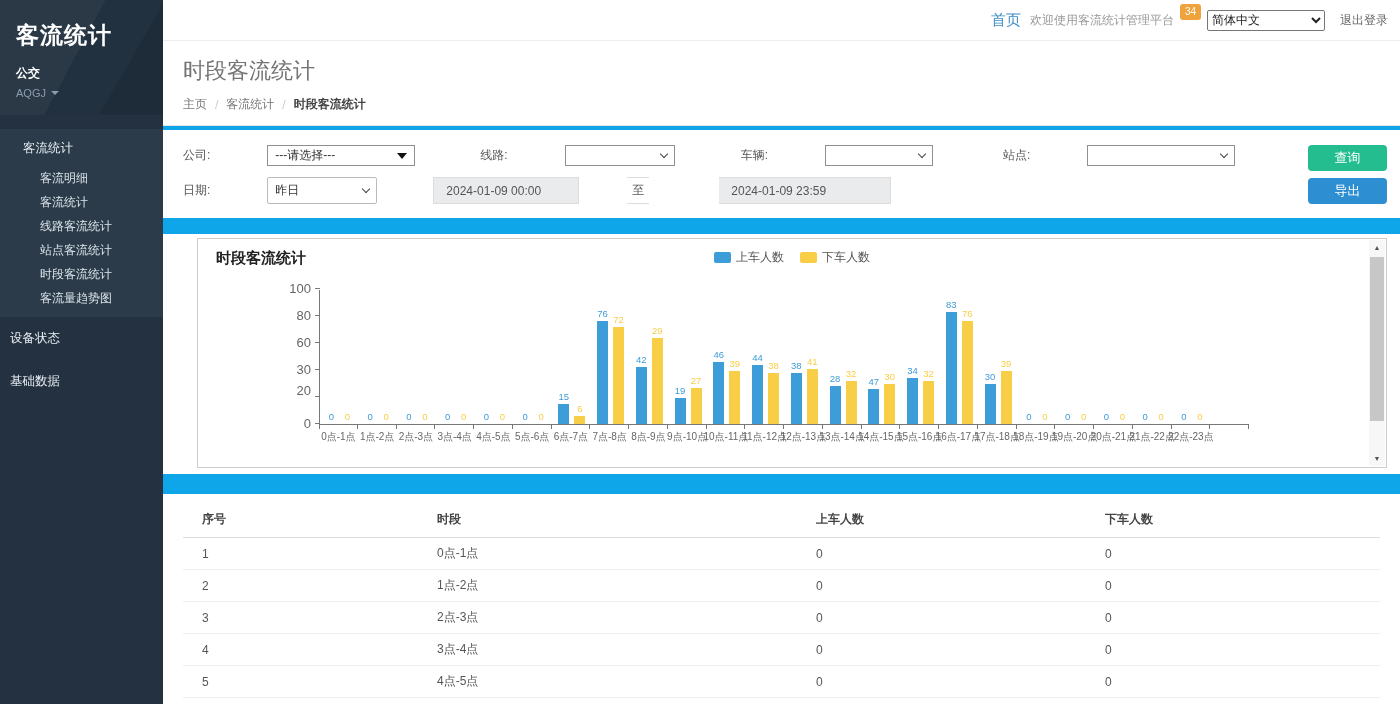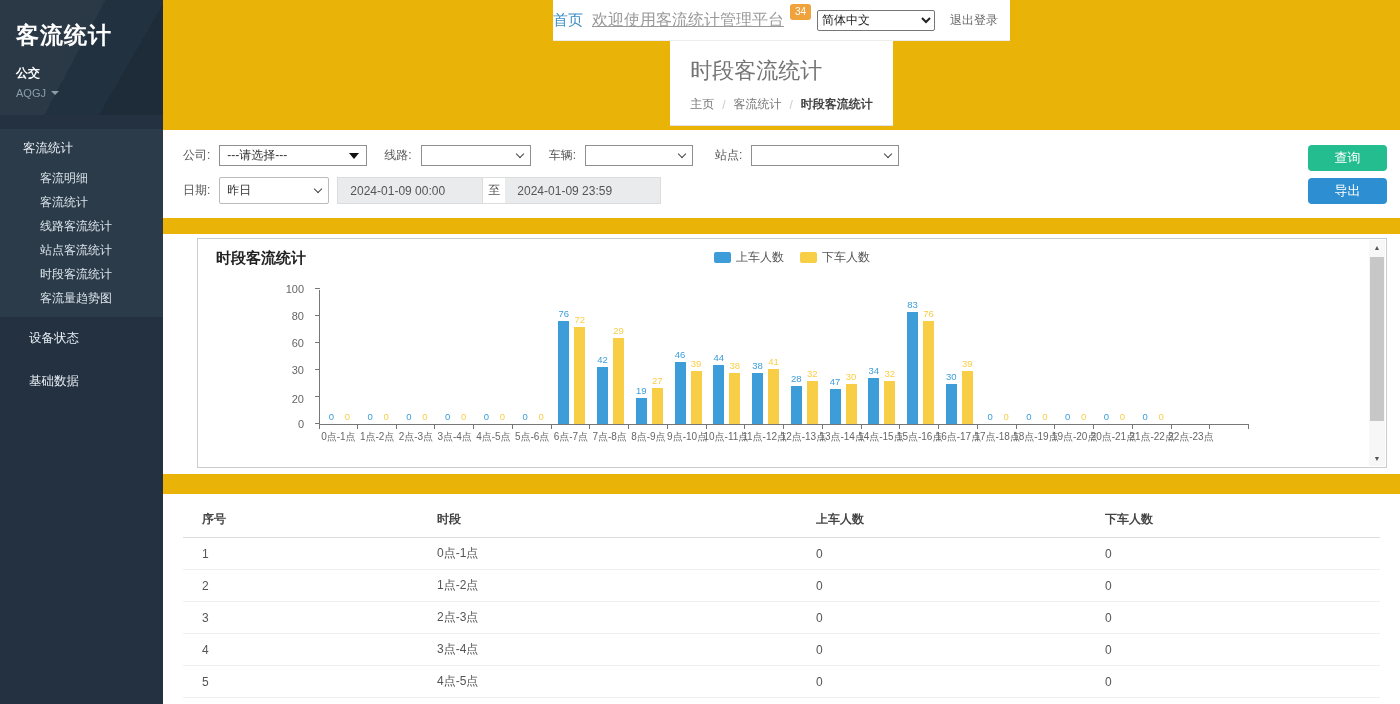--- a/index.html
+++ b/index.html
@@ -21,88 +21,88 @@
       #223140;
   }
   .logo-title { font-size:23px; font-weight:bold; letter-spacing:1px; color:#fff; }
   .org { font-size:12px; font-weight:bold; margin-top:14px; color:#fff; }
   .org-code { font-size:11px; color:#8d9caa; margin-top:5px; display:flex; align-items:center; gap:5px; cursor:pointer; }
   .caret-down { width:0; height:0; border-left:4px solid transparent; border-right:4px solid transparent; border-top:4px solid #8d9caa; }
   .nav { margin-top:14px; }
   .nav-group { background:#2b3b49; padding-bottom:7px; }
   .nav-parent { padding:11px 23px 9px; font-size:12.5px; color:#e8eef4; cursor:pointer; }
   .nav-sub { padding:5px 23px 5px 40px; font-size:12px; line-height:14px; color:#dbe4eb; cursor:pointer; }
-  .nav-top { padding:13px 29px; font-size:12.5px; color:#e8eef4; cursor:pointer; }
+  .nav-top { padding:13px 10px; font-size:12.5px; color:#e8eef4; cursor:pointer; }
   
-  .main { margin-left:163px; height:704px; display:flex; flex-direction:column; background:#eab308;align-items:center; }
+  .main { margin-left:163px; height:704px; display:flex; flex-direction:column; background:#0ea5e9; }
   .topbar {
     height:41px; background:#fff; border-bottom:1px solid #ededed;
     display:flex; align-items:center; justify-content:flex-end; padding-right:12px; flex-shrink:0;
   }
   .home-link { font-size:15px; color:#3e8ec7; cursor:pointer; margin-right:9px; }
-  .welcome { font-size:16px; color:#999;text-decoration:underline; }
+  .welcome { font-size:12px; color:#999; }
   .badge {
     background:#f0a23c; color:#fff; font-size:10px; line-height:10px;
     padding:3px 5px; border-radius:3px; position:relative; top:-8px; margin:0 6px 0 6px;
   }
   .lang-select {
     width:118px; height:21px; border:1px solid #767676; border-radius:2px;
     font-size:12px; color:#222; background:#fff; font-family:inherit;
   }
   .logout { font-size:12px; color:#666; margin-left:15px; cursor:pointer; }
   .page-head { background:#fff; border-bottom:1px solid #e4e4e4; padding:15px 20px 12px; flex-shrink:0; }
   .page-title { font-size:22px; color:#747474; font-weight:normal; margin-bottom:10px; }
   .breadcrumb { font-size:12px; color:#777; display:flex; align-items:center; gap:8px; }
   .crumb { color:#777; cursor:pointer; }
   .crumb-sep { color:#ccc; }
   .crumb.last { color:#444; font-weight:bold; cursor:default; }
   .content { flex:1; padding-top:4px; overflow:hidden; }
   .card { background:#fff; }
   
   .filter-card { position:relative; padding:15px 110px 14px 20px; margin-bottom:16px; }
-  .filter-row { display:flex; align-items:center; font-size:12px; color:#555; }
+  .filter-row { display:flex; align-items:center; font-size:12px; color:#555;gap:48px; }
   .filter-row + .filter-row { margin-top:11px; }
   .flabel { margin-right:9px; white-space:nowrap; }
   .fselect {
     height:21px; border:1px solid #8f8f8f; background:#fff; cursor:pointer;
     display:flex; align-items:center; justify-content:space-between;
     padding:0 7px; font-size:12px; color:#333;
   }
   .sel-company { width:148px; margin-right:17px; }
   .sel-line    { width:110px; margin-right:18px; }
   .sel-vehicle { width:108px; margin-right:22px; }
   .sel-station { width:148px; }
   .black-tri { width:0; height:0; border-left:5px solid transparent; border-right:5px solid transparent; border-top:6px solid #111; }
   .chev { width:6px; height:6px; border-right:1.6px solid #444; border-bottom:1.6px solid #444; transform:rotate(45deg); margin-top:-3px; }
   .sel-preset { width:110px; height:27px; border-color:#bbb; border-radius:2px; margin-right:8px; }
   .dt {
     height:27px; width:146px; background:#e9ebec; border:1px solid #dcdcdc;
     display:flex; align-items:center; padding:0 12px; font-size:12px; color:#555;
   }
-  .dt.to { width:156px; border-left:none; }
+  .dt.to { width:172px; border-left:none;margin-left:22px; }
   .dt-sep {
     height:27px; width:22px; background:#fff; border-top:1px solid #dcdcdc; border-bottom:1px solid #dcdcdc;
     display:flex; align-items:center; justify-content:center; font-size:12px; color:#555;
   }
   .btn {
     position:absolute; right:13px; width:79px; height:26px; border:none; border-radius:4px;
     color:#fff; font-size:13px; display:flex; align-items:center; justify-content:center; cursor:pointer;
     font-family:inherit;
   }
   .btn-query { top:15px; }
   .btn-export { top:48px; }
   
   .chart-card { padding:4px 13px 6px 34px; margin-bottom:20px; }
   .chart-panel { position:relative; border:1px solid #ccc; height:230px; }
   .chart-title { position:absolute; left:18px; top:10px; font-size:15px; font-weight:bold; color:#222; }
   .legend { position:absolute; left:0; right:0; top:10px; display:flex; justify-content:center; align-items:center; gap:16px; font-size:12px; color:#555; }
   .legend-item { display:flex; align-items:center; }
   .sw { width:17px; height:11px; border-radius:2px; margin-right:5px; }
   .plot { position:relative; margin:51px 0 0 121px; width:930px; height:135px; border-left:1px solid #777; border-bottom:1px solid #777; }
-  .ylab { position:absolute; right:100%; margin-right:16px; width:34px; text-align:right; font-size:11px; color:#666; line-height:10px; }
+  .ylab { position:absolute; right:100%; margin-right:9px; width:34px; text-align:right; font-size:13px; color:#666; line-height:10px; }
   .ytick { position:absolute; right:100%; width:5px; height:1px; background:#777; }
   .cats { display:flex; height:100%; align-items:flex-end; }
   .cat { width:38.75px; min-width:38.75px; height:100%; display:flex; justify-content:center; align-items:flex-end; }
   .bars { display:flex; align-items:flex-end; gap:5px; height:100%; }
   .barcol { display:flex; flex-direction:column; align-items:center; justify-content:flex-end; height:100%; }
   .bval { font-size:9.5px; line-height:10px; margin-bottom:2px; }
   .bar { width:11px; }
   .tickrow { display:flex; margin-left:121px; width:930px; height:4px; }
   .tickrow .tc { width:38.75px; min-width:38.75px; border-right:1px solid #777; }
   .xlabels { display:flex; margin-left:121px; width:930px; margin-top:1px; height:13px; }
@@ -288,20 +288,32 @@
                   </div>
                   <div class="barcol">
                     <div class="bval" style="color: rgb(248, 206, 70);">0</div>
                     <div class="bar" style="height: 0px; background: rgb(248, 206, 70);"></div>
                   </div>
                 </div>
               </div>
               <div class="cat">
                 <div class="bars">
                   <div class="barcol">
+                    <div class="bval" style="color: rgb(61, 157, 216);">15</div>
+                    <div class="bar" style="height: 20.25px; background: rgb(61, 157, 216);"></div>
+                  </div>
+                  <div class="barcol">
+                    <div class="bval" style="color: rgb(248, 206, 70);">6</div>
+                    <div class="bar" style="height: 8.1px; background: rgb(248, 206, 70);"></div>
+                  </div>
+                </div>
+              </div>
+              <div class="cat">
+                <div class="bars">
+                  <div class="barcol">
                     <div class="bval" style="color: rgb(61, 157, 216);">76</div>
                     <div class="bar" style="height: 102.6px; background: rgb(61, 157, 216);"></div>
                   </div>
                   <div class="barcol">
                     <div class="bval" style="color: rgb(248, 206, 70);">72</div>
                     <div class="bar" style="height: 97.2px; background: rgb(248, 206, 70);"></div>
                   </div>
                 </div>
               </div>
               <div class="cat">
@@ -480,21 +492,21 @@
                   </div>
                   <div class="barcol">
                     <div class="bval" style="color: rgb(248, 206, 70);">0</div>
                     <div class="bar" style="height: 0px; background: rgb(248, 206, 70);"></div>
                   </div>
                 </div>
               </div>
             </div>
         <span class="ylab" style="bottom: -5px;">0</span>
             <span class="ytick" style="bottom: 0px;"></span>
-            <span class="ylab" style="bottom: 20px;">20</span>
+            <span class="ylab" style="bottom: 28px;">20</span>
             <span class="ytick" style="bottom: 27px;"></span>
             <span class="ylab" style="bottom: 49px;">30</span>
             <span class="ytick" style="bottom: 54px;"></span>
             <span class="ylab" style="bottom: 76px;">60</span>
             <span class="ytick" style="bottom: 81px;"></span>
             <span class="ylab" style="bottom: 103px;">80</span>
             <span class="ytick" style="bottom: 108px;"></span>
             <span class="ylab" style="bottom: 130px;">100</span>
             <span class="ytick" style="bottom: 135px;"></span>
           </div>

